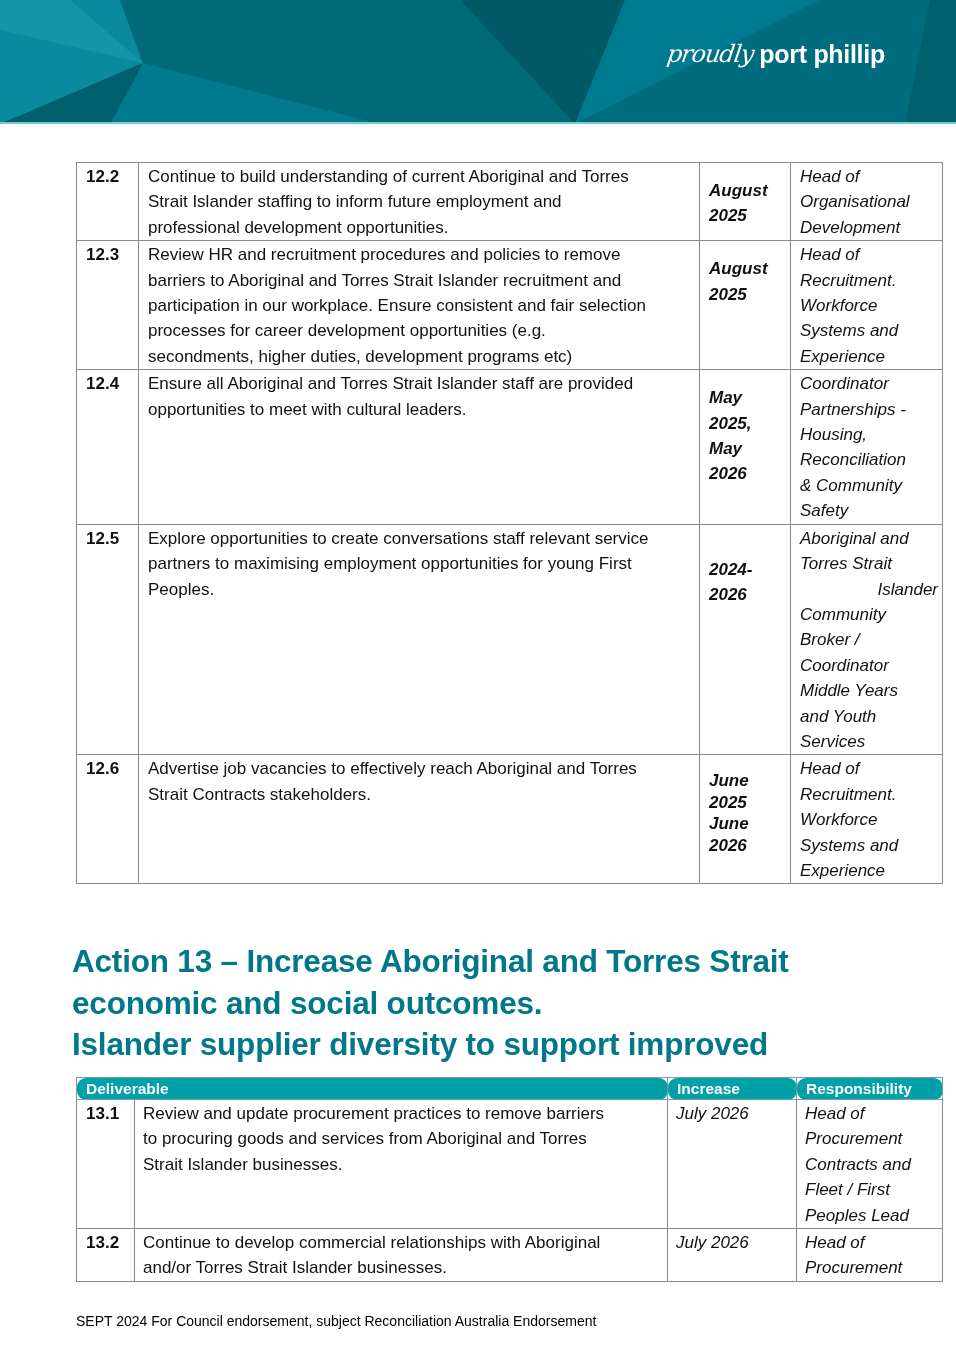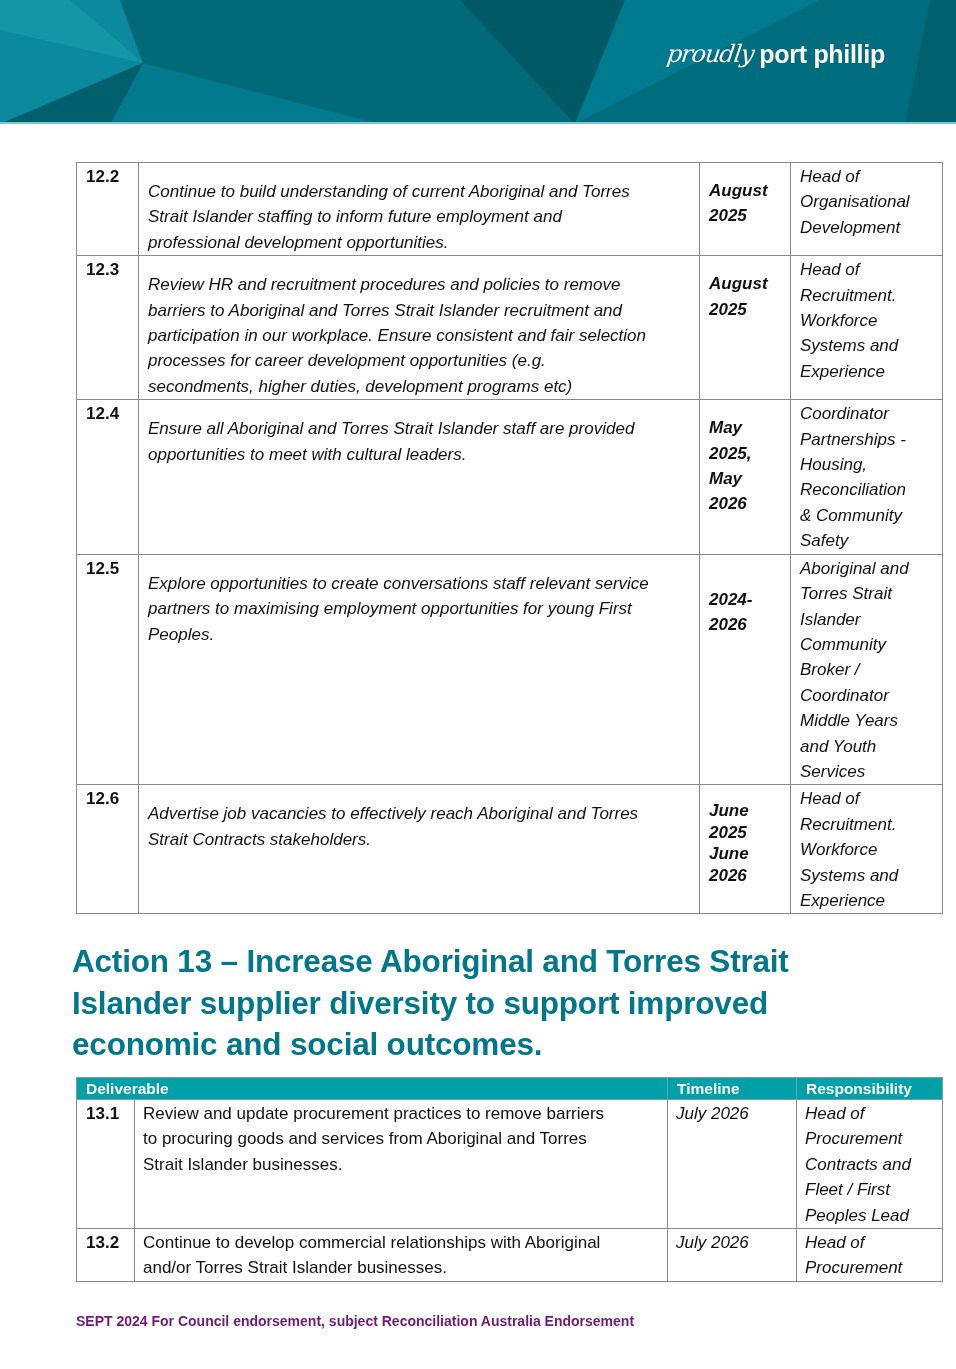--- a/index.html
+++ b/index.html
@@ -15,39 +15,39 @@
   .logo .brand { font-weight:bold; font-size:25px; letter-spacing:-0.3px; }
 
   table { border-collapse:collapse; position:absolute; table-layout:fixed; }
   td, th { border:1.5px solid #8a8a8a; vertical-align:top; padding:0; }
   .t1 { left:76px; top:162px; width:866px; }
   .t1 td { font-size:17px; line-height:25.4px; }
   .c-id { width:62px; font-weight:bold; padding-left:9px !important; }
   .c-desc { width:561px; }
   .c-time { width:91px; }
   .c-resp { width:152px; }
-  .t1 td.desc { padding:16px 8px 0 9px;font-style:italic; }
+  .t1 td.desc { padding:1px 8px 0 9px; }
   .t1 td.time { padding:15px 4px 0 9px; font-style:italic;font-weight:bold; }
   .t1 td.time.tight { line-height:21.5px; }
   .t1 td.resp { padding:1px 4px 0 9px; font-style:italic; }
   .t1 td.idc { padding-top:1px; padding-left:9px; font-weight:bold; }
 
   .heading { position:absolute; left:72px; top:941px; width:820px; color:#00788a; font-weight:bold;
              font-size:31.5px; line-height:41.5px; letter-spacing:-0.2px; }
 
   .t2 { left:76px; top:1077px; width:866px; }
   .t2 th { background:#00a0a8; color:#fff; text-align:left; font-size:15.5px; font-weight:bold;
-           height:21px; padding:0 0 0 9px; border-color:#7a9ea3; vertical-align:bottom; line-height:20px; }
+           height:21px; padding:0 0 0 9px; border-color:#7a9ea3; vertical-align:bottom; line-height:20px;border-radius:9px; }
   .t2 td { font-size:17px; line-height:25.4px; }
   .t2 td.idc { padding:1px 0 0 9px; font-weight:bold; }
   .t2 td.desc { padding:1px 8px 0 8px; }
   .t2 td.time { padding:1px 4px 0 8px; font-style:italic; }
   .t2 td.resp { padding:1px 4px 0 8px; font-style:italic; }
 
-  .footer { position:absolute; left:76px; top:1313px; font-size:14px; color:#701a75;font-weight:bold; }
+  .footer { position:absolute; left:76px; top:1313px; font-size:14px; color:#000000; }
 </style>
 </head>
 <body>
 
 <div class="banner">
   <svg width="956" height="124" viewBox="0 0 956 124">
     <rect x="0" y="0" width="956" height="124" fill="#006d7c"></rect>
     <polygon points="0,0 120,0 143,63 0,124" fill="#0a8a9c"></polygon>
     <polygon points="0,0 70,0 143,63 0,30" fill="#1596a7"></polygon>
     <polygon points="120,0 460,0 575,124 380,124 143,63" fill="#006a79"></polygon>
@@ -140,21 +140,21 @@
           <div style="min-height: 1em;">Peoples.</div>
         </td>
         <td class="time">
           <div style="min-height: 1em;"></div>
           <div style="min-height: 1em;">2024-</div>
           <div style="min-height: 1em;">2026</div>
         </td>
         <td class="resp">
           <div style="min-height: 1em;">Aboriginal and</div>
           <div style="min-height: 1em;">Torres Strait</div>
-          <div style="min-height: 1em;">Islander</div>
+          <div style="min-height: 1em; text-align: right;">Islander</div>
           <div style="min-height: 1em;">Community</div>
           <div style="min-height: 1em;">Broker /</div>
           <div style="min-height: 1em;">Coordinator</div>
           <div style="min-height: 1em;">Middle Years</div>
           <div style="min-height: 1em;">and Youth</div>
           <div style="min-height: 1em;">Services</div>
         </td>
       </tr>
       <tr style="height: 128px;">
         <td class="idc"><span>12.6</span></td>
@@ -174,35 +174,35 @@
           <div style="min-height: 1em;">Workforce</div>
           <div style="min-height: 1em;">Systems and</div>
           <div style="min-height: 1em;">Experience</div>
         </td>
       </tr>
     </tbody>
 </table>
 
 <div class="heading">
   <div>Action 13 – Increase Aboriginal and Torres Strait</div>
+  <div>economic and social outcomes.</div>
   <div>Islander supplier diversity to support improved</div>
-  <div>economic and social outcomes.</div>
 </div>
 
 <table class="t2">
   <colgroup>
       <col style="width:58px">
       <col style="width:533px">
       <col style="width:129px">
       <col style="width:146px">
     </colgroup>
   <thead>
     <tr>
       <th colspan="2">Deliverable</th>
-      <th>Timeline</th>
+      <th>Increase</th>
       <th>Responsibility</th>
     </tr>
   </thead>
   <tbody id="t2body">
       <tr style="height: 128px;">
         <td class="idc"><span>13.1</span></td>
         <td class="desc">
           <div style="min-height: 1em;">Review and update procurement practices to remove barriers</div>
           <div style="min-height: 1em;">to procuring goods and services from Aboriginal and Torres</div>
           <div style="min-height: 1em;">Strait Islander businesses.</div>

